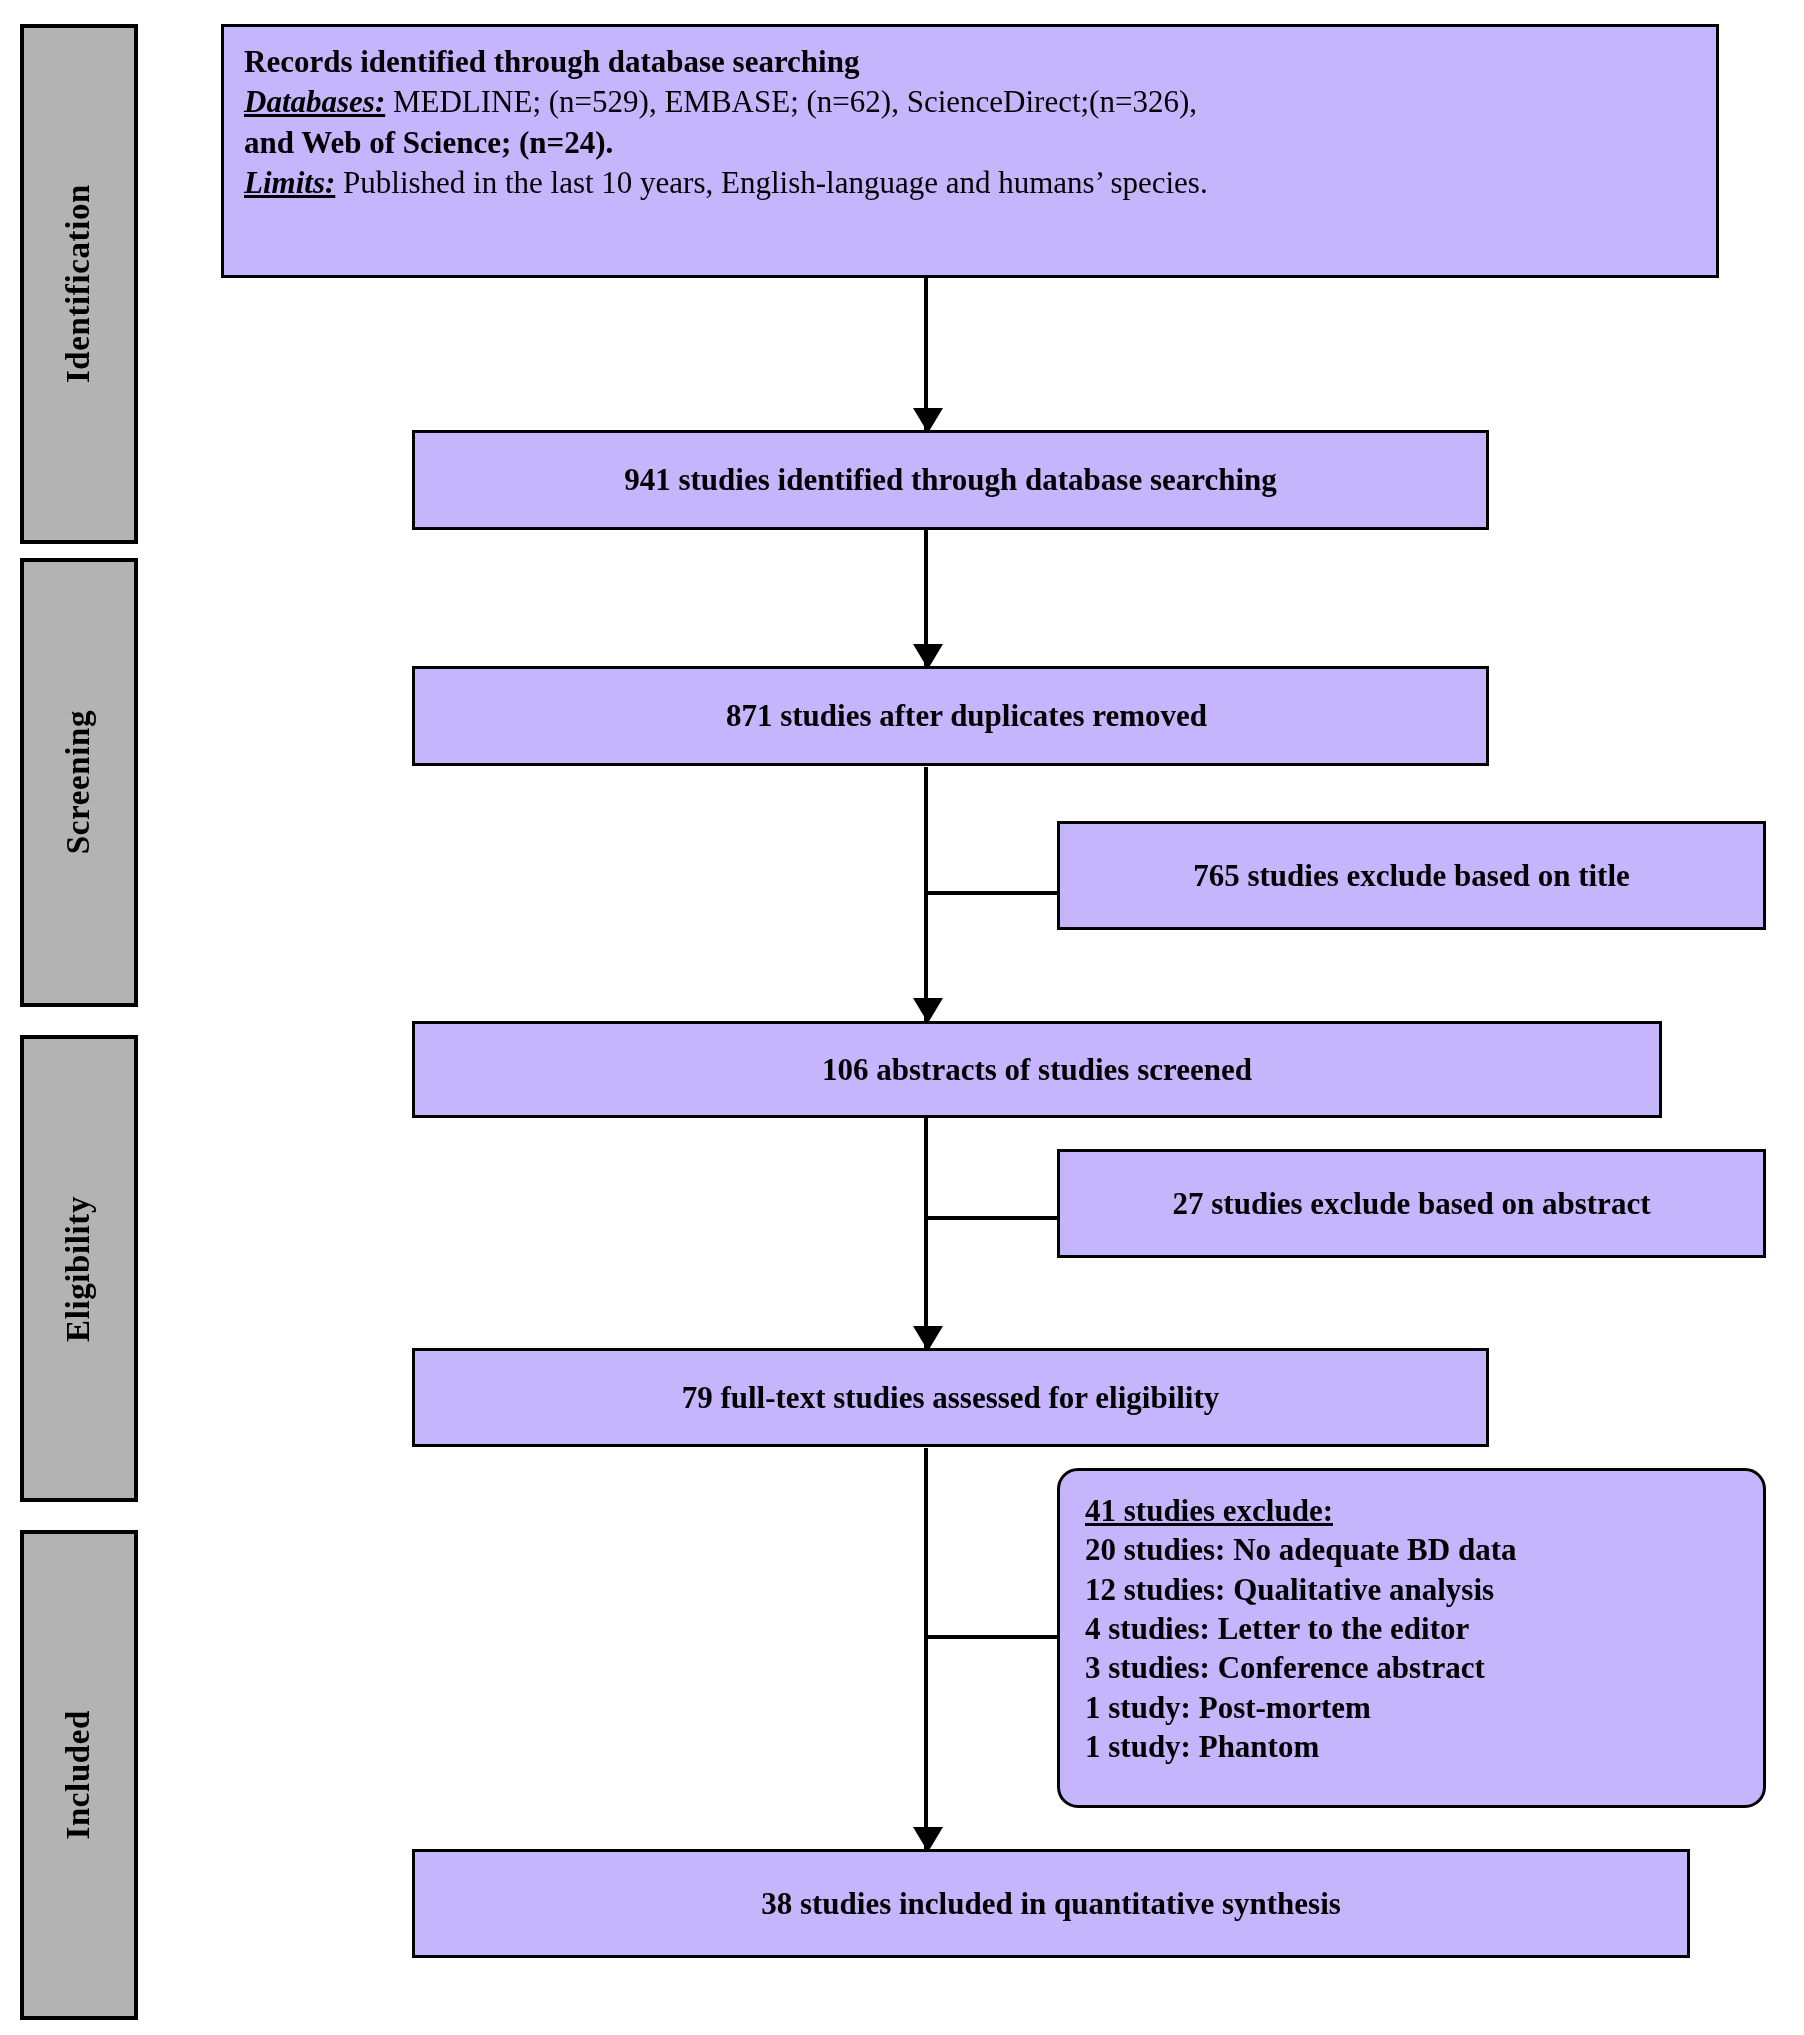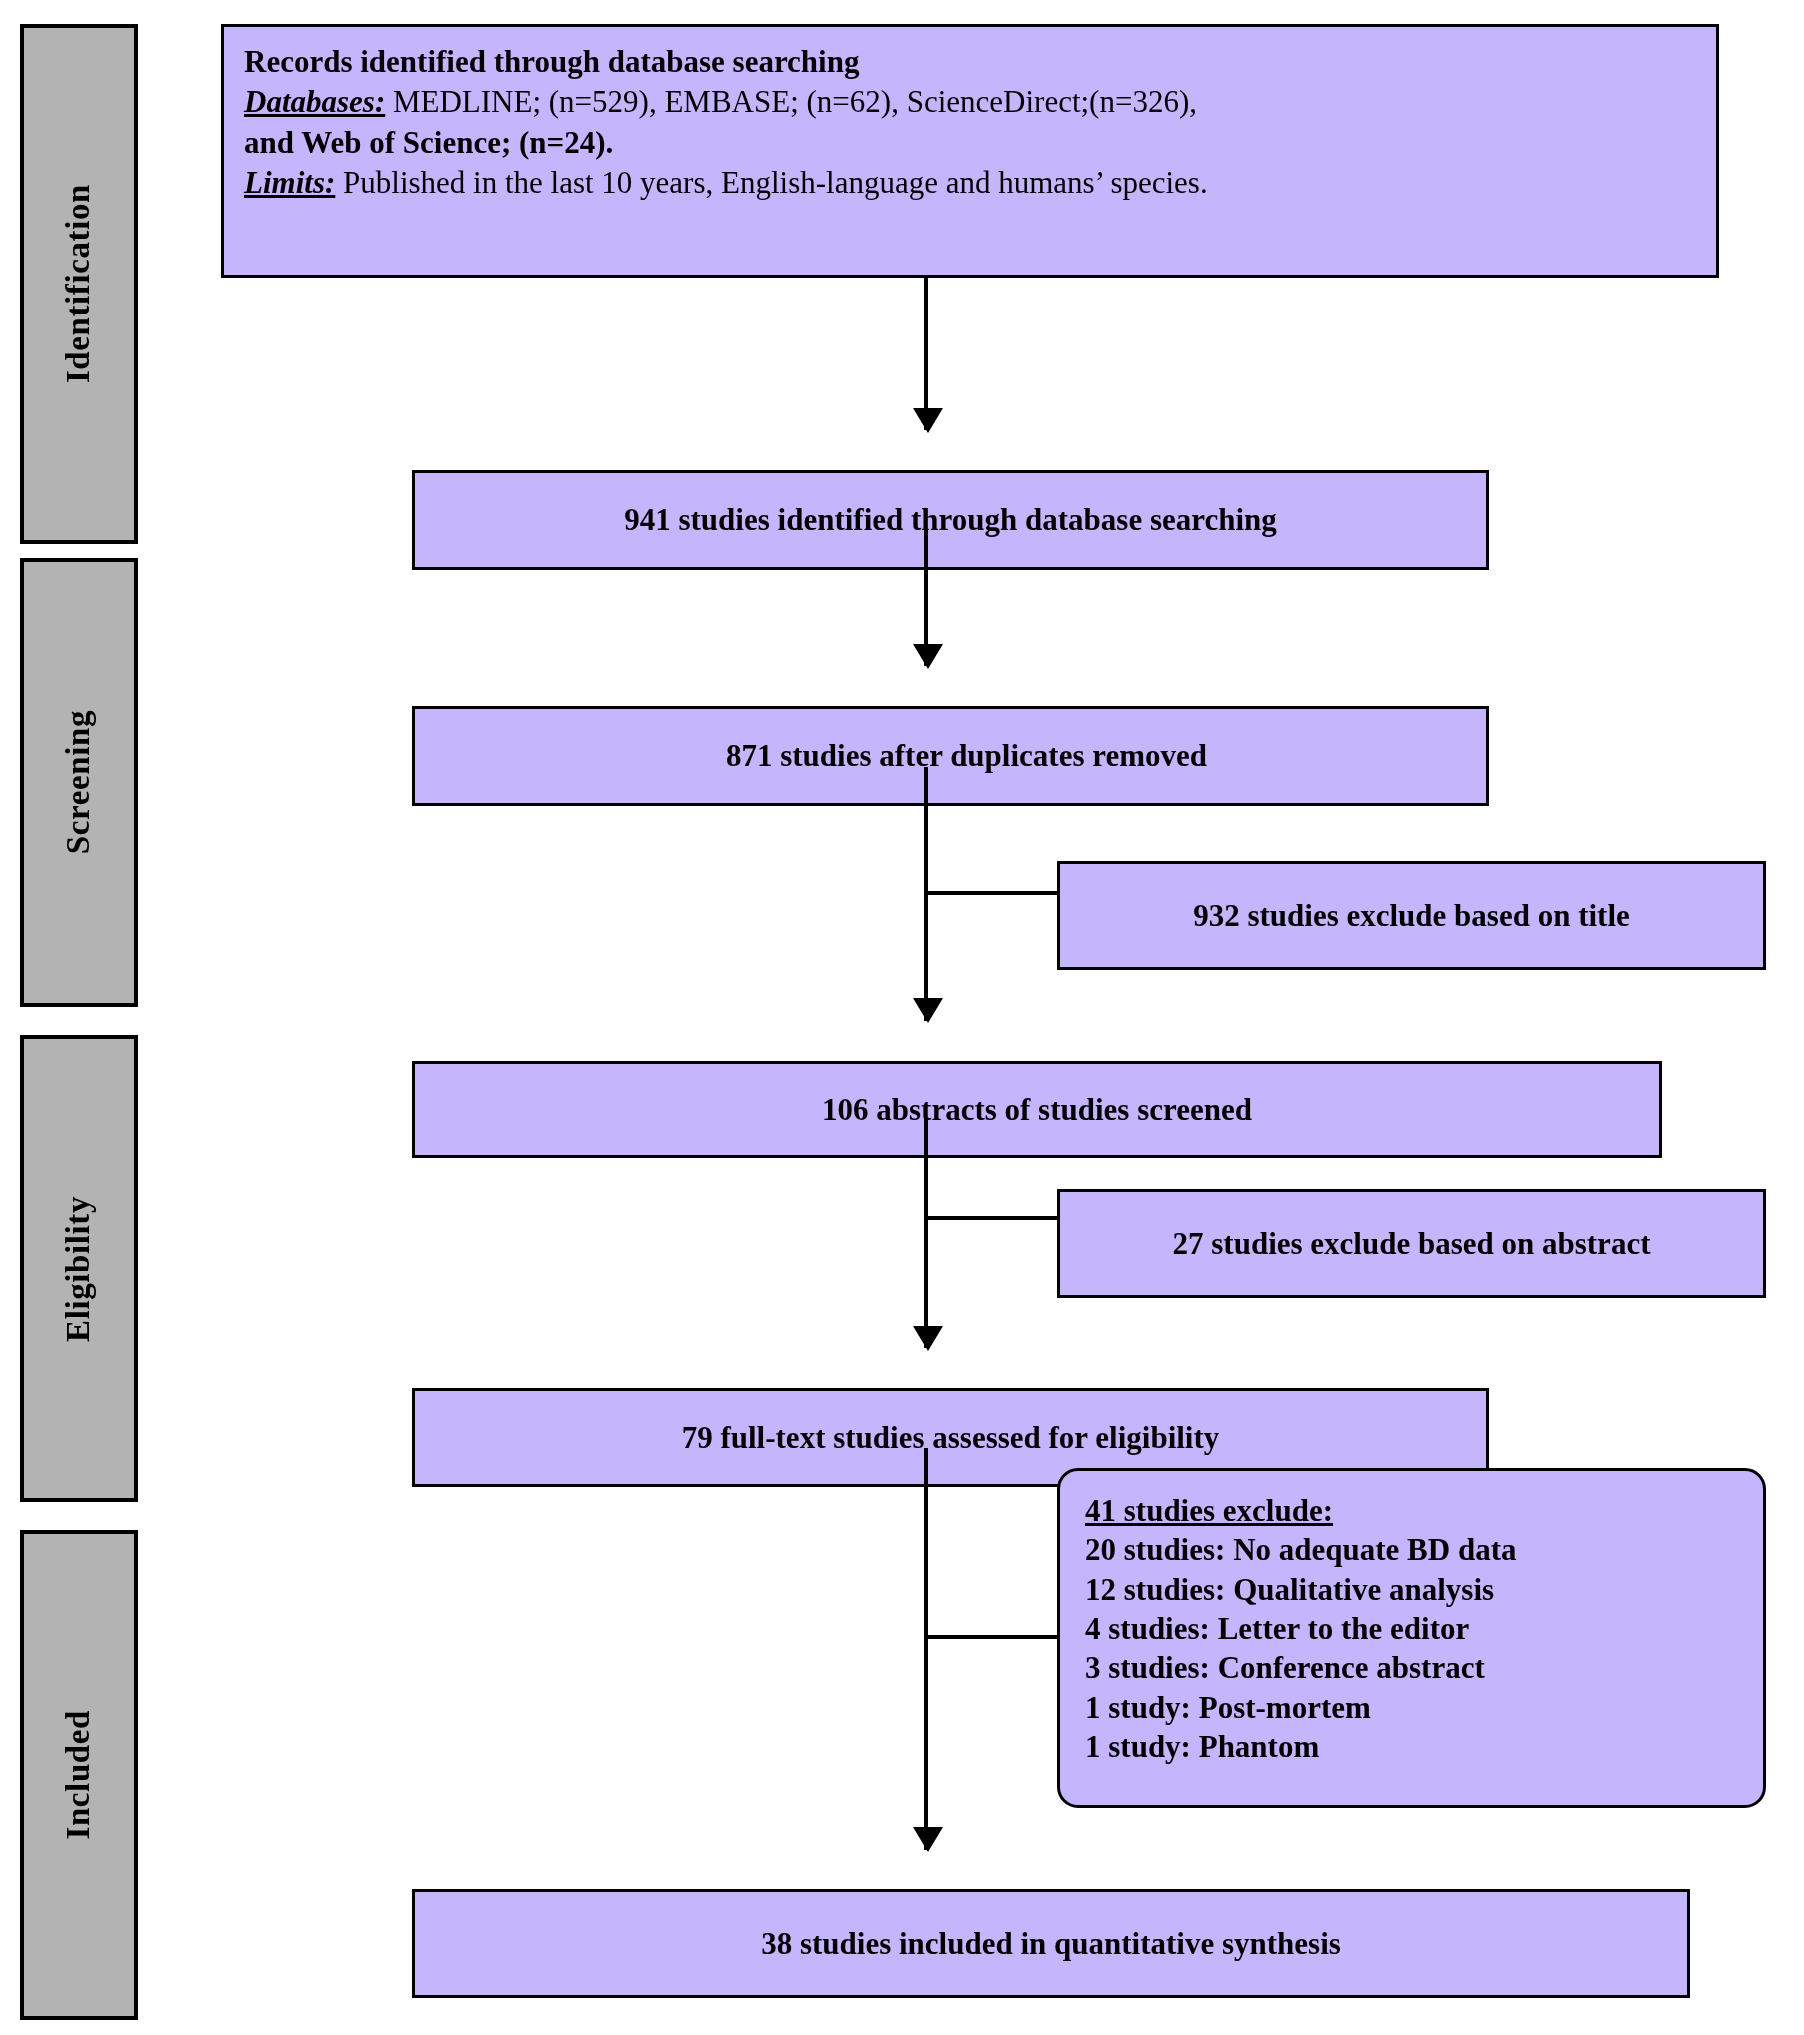--- a/index.html
+++ b/index.html
@@ -43,21 +43,20 @@
     position: absolute;
     background: #c4b5fd;
     border: 3.5px solid #000000;
     box-sizing: border-box;
   }
   .flow-box.center-text {
     display: flex;
     align-items: center;
     justify-content: center;
     text-align: center;
-    margin-top: 40px;
   }
   .flow-box .txt {
     font-weight: bold;
     font-size: 31px;
     line-height: 1.22;
     color: #000000;
   }
 
   
   #box-records {
@@ -169,21 +168,21 @@
   <div class="flow-box center-text" style="left:412px; top:666px; width:1077px; height:100px;padding-left:32px;">
     <span class="txt">871 studies after duplicates removed</span>
   </div>
 
   <div class="vline" style="left:924px; top:767px; height:254px;"></div>
   <div class="arrow-down" style="left:913px; top:998px;"></div>
   <div class="hline" style="left:924px; top:891px; width:145px;"></div>
   <div class="arrow-right" style="left:1060px; top:877px;"></div>
 
   <div class="flow-box center-text" style="left:1057px; top:821px; width:709px; height:109px;">
-    <span class="txt">932 studies exclude based on title</span>
+    <span class="txt">765 studies exclude based on title</span>
   </div>
 
   <div class="flow-box center-text" style="left:412px; top:1021px; width:1250px; height:97px;">
     <span class="txt">106 abstracts of studies screened</span>
   </div>
 
   <div class="vline" style="left:924px; top:1118px; height:230px;"></div>
   <div class="arrow-down" style="left:913px; top:1326px;"></div>
   <div class="hline" style="left:924px; top:1216px; width:145px;"></div>
   <div class="arrow-right" style="left:1060px; top:1202px;"></div>

